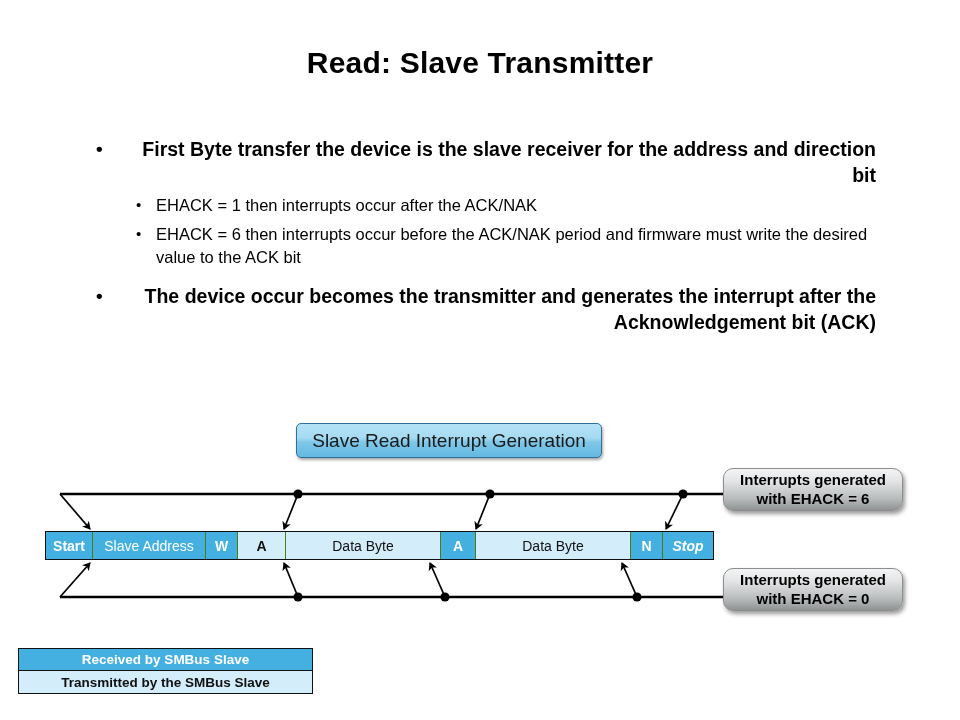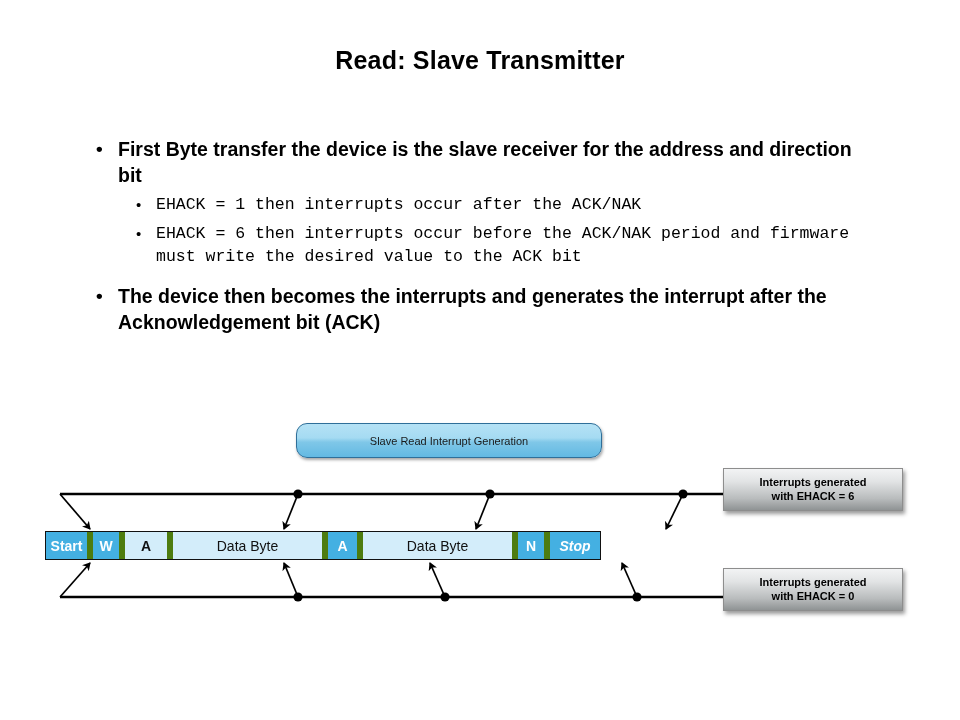--- a/index.html
+++ b/index.html
@@ -9,80 +9,80 @@
     font-family:"Liberation Sans",sans-serif;
     position:relative;
     overflow:hidden;
   }
   .slide{position:absolute;inset:0;}
 
   
   .title{
     position:absolute;left:0;top:46px;width:960px;
     text-align:center;
-    font-size:25px;font-weight:bold;color:#000000;
+    font-size:30px;font-weight:bold;color:#000000;
     letter-spacing:.2px;
   }
 
   
   .bullets{position:absolute;left:96px;top:136px;width:780px;}
   .b1{
     display:flex;align-items:flex-start;
     font-size:19.5px;font-weight:bold;color:#000;
     line-height:1.34;margin-bottom:6px;
   }
   .b1 .dot{width:22px;flex:0 0 22px;font-size:19px;line-height:1.34;}
-  .b1 .txt{flex:1 1 auto;}
+  .b1 .txt{flex:1 1 auto;text-align:right;}
   .b2{
     display:flex;align-items:flex-start;
     font-size:16.5px;font-weight:normal;color:#000;
     line-height:1.38;margin:6px 0 6px 40px;
   }
   .b2 .dot{width:20px;flex:0 0 20px;font-size:15px;line-height:1.45;}
-  .b2 .txt{flex:1 1 auto;font-family:Liberation Mono, monospace;}
+  .b2 .txt{flex:1 1 auto;}
   .sp{margin-top:14px;}
 
   
   .pill{
     position:absolute;left:296px;top:423px;width:306px;height:35px;
     border:1px solid #2f6f99;
-    border-radius:11px;
+    border-radius:5px;
     background:linear-gradient(to bottom,#b5e2f5 0%,#a5dbf2 42%,#7fc7e8 55%,#63b9e2 100%);
     box-shadow:1px 2px 3px rgba(0,0,0,.35);
     display:flex;align-items:center;justify-content:center;
-    font-size:11px;color:#1a1a1a;
+    font-size:19px;color:#1a1a1a;
     box-sizing:border-box;
   }
 
   
   .gbox{
     position:absolute;width:180px;height:43px;
     border:1px solid #8d8d8d;
-    border-radius:0;
+    border-radius:10px;
     background:linear-gradient(to bottom,#f2f3f4 0%,#e2e4e5 30%,#b9bcbd 72%,#8f9394 100%);
     box-shadow:2px 3px 4px rgba(0,0,0,.4);
     display:flex;align-items:center;justify-content:center;
     text-align:center;
-    font-size:11px;font-weight:bold;color:#000;
+    font-size:15px;font-weight:bold;color:#000;
     line-height:1.25;
     box-sizing:border-box;
   }
   .gbox1{left:723px;top:468px;}
   .gbox2{left:723px;top:568px;}
 
   
   .frame{
     position:absolute;left:45px;top:531px;height:29px;
     display:flex;
     border:1px solid #111;
     box-sizing:border-box;
   }
   .cell{
     display:flex;align-items:center;justify-content:center;
-    border-right:6px solid #4d7c0f;
+    border-right:1px solid #4d7c0f;
     font-size:14px;
     box-sizing:border-box;
     height:100%;
   }
   .cell:last-child{border-right:none;font-style:italic;}
   .cell.dark{background:#44b0e2;color:#ffffff;}
   .cell.light{background:#d3edfa;color:#111111;}
   .cell.bold{font-weight:bold;}
 
   
@@ -121,21 +121,21 @@
       <span class="txt">EHACK = 1 then interrupts occur after the ACK/NAK</span>
     </div>
 
     <div class="b2">
       <span class="dot">•</span>
       <span class="txt">EHACK = 6 then interrupts occur before the ACK/NAK period and firmware must write the desired value to the ACK bit</span>
     </div>
 
     <div class="b1 sp">
       <span class="dot">•</span>
-      <span class="txt">The device then becomes the interrupts and generates the interrupt after the Acknowledgement bit (ACK)</span>
+      <span class="txt">The device occur becomes the transmitter and generates the interrupt after the Acknowledgement bit (ACK)</span>
     </div>
 
   </div>
 
   <div class="pill">Slave Read Interrupt Generation</div>
 
   <div class="gbox gbox1">
     <div>
       <div>Interrupts generated</div>
       <div>with EHACK = 6</div>
@@ -174,23 +174,28 @@
     <circle cx="637" cy="597" r="4.6" fill="#000"></circle>
 
     <line x1="60" y1="597" x2="90" y2="563" stroke="#000" stroke-width="1.7" marker-end="url(#ah)"></line>
     <line x1="298" y1="597" x2="284" y2="563" stroke="#000" stroke-width="1.7" marker-end="url(#ah)"></line>
     <line x1="445" y1="597" x2="430" y2="563" stroke="#000" stroke-width="1.7" marker-end="url(#ah)"></line>
     <line x1="637" y1="597" x2="622" y2="563" stroke="#000" stroke-width="1.7" marker-end="url(#ah)"></line>
   </svg>
 
   <div class="frame">
     <div class="cell dark bold" style="width:47px">Start</div>
+    <div class="cell dark" style="width:113px">Slave Address</div>
     <div class="cell dark bold" style="width:32px">W</div>
     <div class="cell light bold" style="width:48px">A</div>
     <div class="cell light" style="width:155px">Data Byte</div>
     <div class="cell dark bold" style="width:35px">A</div>
     <div class="cell light" style="width:155px">Data Byte</div>
     <div class="cell dark bold" style="width:32px">N</div>
     <div class="cell dark bold" style="width:50px">Stop</div>
   </div>
 
+  <div class="legend">
+    <div class="row r1">Received by SMBus Slave</div>
+    <div class="row r2">Transmitted by the SMBus Slave</div>
+  </div>
 
 </div>
 
 </body></html>

